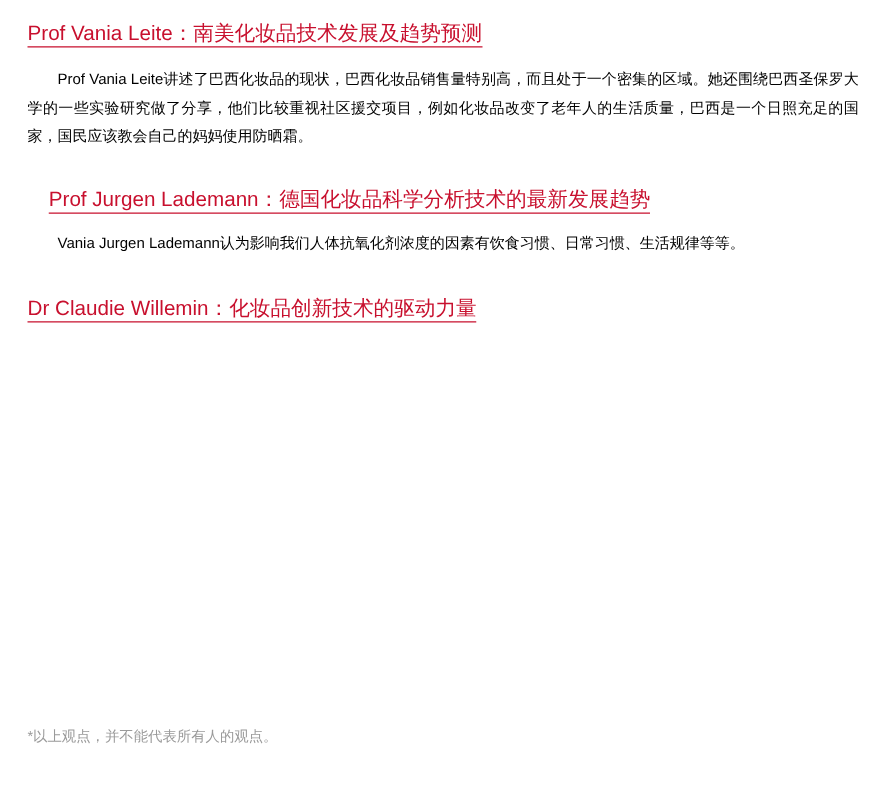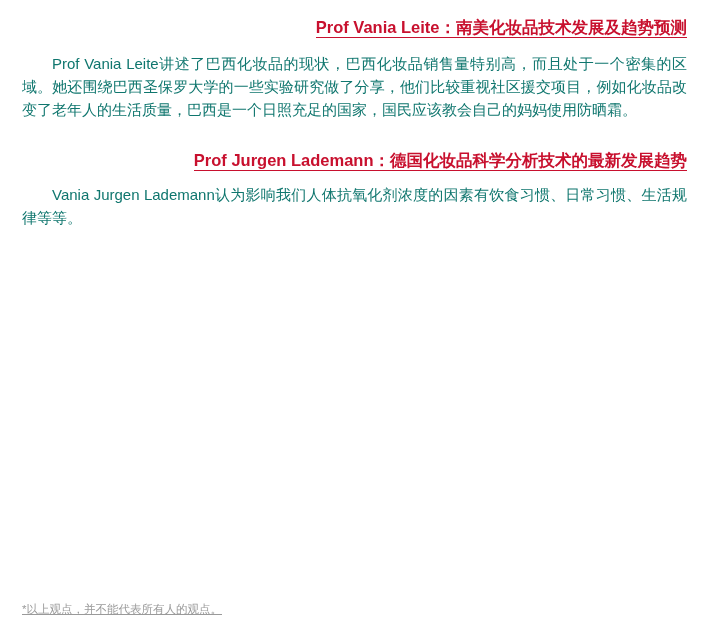--- a/index.html
+++ b/index.html
@@ -19,72 +19,71 @@
     width: 709px;
     height: 629px;
     box-sizing: border-box;
     padding: 10px 22px 0 22px;
   }
   .section {
     margin-bottom: 2px;
   }
   .section-heading {
     color: #c8102e;
-    font-weight: bold;
+    font-weight: normal;
     font-size: 16.5px;
     line-height: 27px;
     letter-spacing: 0px;
     margin: 0 0 2px 0;
     padding: 0;
-    text-align: right;
   }
   .section-heading .underline {
     border-bottom: 1.5px solid #c8102e;
     padding-bottom: 1px;
     display: inline;
   }
   .heading-1 { margin-top: 4px; }
-  .heading-2 { margin-top: 26px; }
+  .heading-2 { margin-top: 26px; margin-left: 17px; }
   .heading-3 { margin-top: 28px; }
 
   .para {
-    font-size: 15px;
+    font-size: 12px;
     line-height: 23px;
-    color: #0f766e;
+    color: #000000;
     margin: 9px 0 0 0;
     text-align: justify;
     text-justify: inter-ideograph;
     text-indent: 2em;
   }
   .para.first {
     margin-top: 11px;
   }
   .footnote {
     position: absolute;
     left: 22px;
-    bottom: 11px;
+    bottom: 30px;
     font-size: 11.5px;
     color: #9a9a9a;
     line-height: 18px;
-    text-decoration: underline;
   }
 </style>
 </head>
 <body>
 
 <div class="page">
 
   <div class="section">
     <h2 class="section-heading heading-1"><span class="underline">Prof Vania Leite：南美化妆品技术发展及趋势预测</span></h2>
     <p class="para first">Prof Vania Leite讲述了巴西化妆品的现状，巴西化妆品销售量特别高，而且处于一个密集的区域。她还围绕巴西圣保罗大学的一些实验研究做了分享，他们比较重视社区援交项目，例如化妆品改变了老年人的生活质量，巴西是一个日照充足的国家，国民应该教会自己的妈妈使用防晒霜。</p>
   </div>
 
   <div class="section">
     <h2 class="section-heading heading-2"><span class="underline">Prof Jurgen Lademann：德国化妆品科学分析技术的最新发展趋势</span></h2>
     <p class="para">Vania Jurgen Lademann认为影响我们人体抗氧化剂浓度的因素有饮食习惯、日常习惯、生活规律等等。</p>
   </div>
 
   <div class="section">
+    <h2 class="section-heading heading-3"><span class="underline">Dr Claudie Willemin：化妆品创新技术的驱动力量</span></h2>
   </div>
 
   <div class="footnote">*以上观点，并不能代表所有人的观点。</div>
 
 </div>
 
 </body></html>

